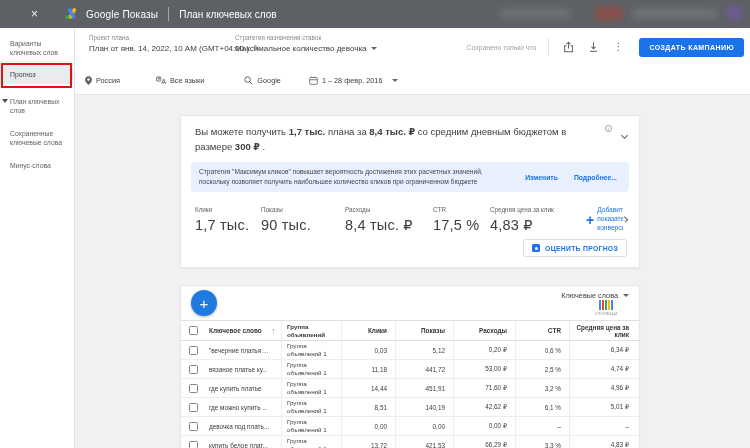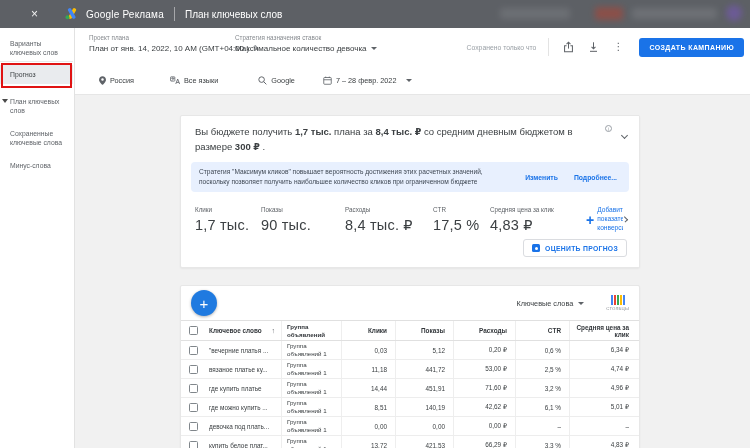--- a/index.html
+++ b/index.html
@@ -38,21 +38,21 @@
   .tb-right{position:absolute;right:6px;top:0;height:38px;display:flex;align-items:center;}
   .saved{font-size:6.8px;color:#9aa0a6;margin-right:12px;}
   .tb-rdiv{width:1px;height:18px;background:#e3e3e3;margin-right:14px;}
   .ic-btn{margin-right:14px;display:flex;align-items:center;cursor:pointer;}
   .kebab{font-size:10px;color:#5f6368;margin-right:16px;cursor:pointer;line-height:1;}
   .create-btn{background:#1a73e8;color:#fff;font-size:7px;font-weight:bold;letter-spacing:.4px;padding:6px 10px;border:none;border-radius:3px;cursor:pointer;}
 
   
   .filterbar{height:29px;flex:none;border-bottom:1px solid #e6e6e6;display:flex;align-items:center;font-size:7.3px;color:#3c4043;}
   .f-item{display:flex;align-items:center;gap:4px;cursor:pointer;}
-  .f-loc{margin-left:24px;} .f-lang{margin-left:36px;} .f-net{margin-left:40px;} .f-date{margin-left:28px;}
+  .f-loc{margin-left:10px;} .f-lang{margin-left:36px;} .f-net{margin-left:40px;} .f-date{margin-left:28px;}
   .f-caret{margin-left:5px;}
 
   
   .content{flex:1;background:#f1f1f1;position:relative;overflow:hidden;}
   .card{position:absolute;left:105px;width:460px;background:#fff;border:1px solid #e7e7e7;border-radius:2px;box-shadow:0 1px 2px rgba(0,0,0,.05);}
   .forecast-card{top:20px;}
   .table-card{top:190px;height:176px;overflow:hidden;}
 
   
   .headline{display:flex;padding:9px 12px 5px 14px;}
@@ -81,21 +81,21 @@
   .add-chev{margin-left:auto;cursor:pointer;}
 
   .score-row{display:flex;justify-content:flex-end;padding:4px 12px 10px;}
   .score-btn{display:flex;align-items:center;gap:5px;border:1px solid #dadce0;border-radius:3px;background:#fff;padding:4px 8px;font-size:6.8px;font-weight:bold;color:#1a73e8;letter-spacing:.3px;cursor:pointer;}
   .score-ic{width:8px;height:8px;background:#1a73e8;border-radius:1.5px;position:relative;}
   .score-ic::after{content:"";position:absolute;left:2.5px;top:2.5px;width:3px;height:3px;background:#fff;border-radius:50%;}
 
   
   .t-toolbar{display:flex;align-items:center;padding:4px 10px;height:34px;}
   .fab{width:26px;height:26px;border-radius:50%;background:#1f7ae0;color:#fff;font-size:15px;display:flex;align-items:center;justify-content:center;box-shadow:0 1px 3px rgba(0,0,0,.3);cursor:pointer;line-height:1;}
-  .t-tools-right{margin-left:auto;display:flex;align-items:center;}
+  .t-tools-right{margin-left:auto;display:flex;align-items:center;flex-direction:column;}
   .view-sel{display:flex;align-items:center;gap:5px;font-size:7.3px;color:#3c4043;cursor:pointer;}
   .cols-btn{margin-left:22px;display:flex;flex-direction:column;align-items:center;cursor:pointer;}
   .cols-ic{display:flex;gap:1px;height:10px;align-items:flex-end;}
   .cols-ic span{width:2px;}
   .cols-label{font-size:4.3px;color:#80868b;margin-top:1px;letter-spacing:.2px;}
 
   .t-head{display:flex;align-items:center;height:21px;border-top:1px solid #e0e0e0;border-bottom:1px solid #e0e0e0;font-size:6.4px;color:#33373b;font-weight:bold;}
   .t-row{display:flex;align-items:center;height:19px;border-bottom:1px solid #ededed;font-size:6.4px;color:#3c4043;}
   .c-cb{width:26px;padding-left:8px;flex:none;display:flex;align-items:center;align-self:stretch;}
   .checkbox{width:9px;height:9px;border:1.2px solid #80868b;border-radius:1.5px;background:#fff;cursor:pointer;}
@@ -115,21 +115,21 @@
 
   <header class="topbar">
     <span class="tb-close">×</span>
     <span class="tb-logo">
       <svg width="14" height="12" viewBox="0 0 24 20">
         <rect x="9" y="-1" width="6" height="20" rx="3" fill="#fbbc04" transform="rotate(30 12 10)"></rect>
         <rect x="9" y="-1" width="6" height="20" rx="3" fill="#4285f4" transform="rotate(-30 12 10)"></rect>
         <circle cx="4.2" cy="15.5" r="3.4" fill="#34a853"></circle>
       </svg>
     </span>
-    <span class="tb-brand">Google Реклама</span>
+    <span class="tb-brand">Google Показы</span>
     <span class="tb-vdiv"></span>
     <span class="tb-title">План ключевых слов</span>
     <div class="blob" style="left:500px;top:8px;width:70px;height:11px;background:#797c81;opacity:.55;"></div>
     <div class="blob" style="left:595px;top:7px;width:28px;height:13px;background:#9a4a40;opacity:.75;"></div>
     <div class="blob" style="left:632px;top:8px;width:85px;height:11px;background:#7e8186;opacity:.5;"></div>
     <div class="blob" style="left:726px;top:5px;width:16px;height:16px;background:#6f5a9e;border-radius:50%;opacity:.85;"></div>
   </header>
 
   <div class="app">
 
@@ -204,30 +204,30 @@
             <circle cx="4.4" cy="4.4" r="3.4"></circle>
             <path d="M7 7 L10.2 10.2"></path>
           </svg>
           <span>Google</span>
         </span>
         <span class="f-item f-date">
           <svg width="9" height="9" viewBox="0 0 12 12" fill="none" stroke="#5f6368" stroke-width="1.1">
             <rect x="1" y="2" width="10" height="9" rx="1"></rect>
             <path d="M1 5 H11 M3.6 0.8 V2.6 M8.4 0.8 V2.6"></path>
           </svg>
-          <span>7 – 28 февр. 2022</span>
+          <span>1 – 28 февр. 2016</span>
           <span class="caret-dn f-caret"></span>
         </span>
       </div>
 
       <div class="content">
 
         <section class="card forecast-card">
           <div class="headline">
-            <div class="headline-text" id="headline-text"><span>Вы бюджете получить </span><span class="b">1,7 тыс.</span><span> плана за </span><span class="b">8,4 тыс. ₽</span><span> со средним дневным бюджетом в размере </span><span class="b">300 ₽</span><span> .</span></div>
+            <div class="headline-text" id="headline-text"><span>Вы можете получить </span><span class="b">1,7 тыс.</span><span> плана за </span><span class="b">8,4 тыс. ₽</span><span> со средним дневным бюджетом в размере </span><span class="b">300 ₽</span><span> .</span></div>
             <span class="info-ic">i</span>
             <span class="chev chev-dn headline-chev"></span>
           </div>
           <div class="strip">
             <div class="strip-text">Стратегия "Максимум кликов" повышает вероятность достижения этих расчетных значений, поскольку позволяет получить наибольшее количество кликов при ограниченном бюджете</div>
             <div class="strip-links">
               <span class="strip-link">Изменить</span>
               <span class="strip-link">Подробнее...</span>
             </div>
           </div>

